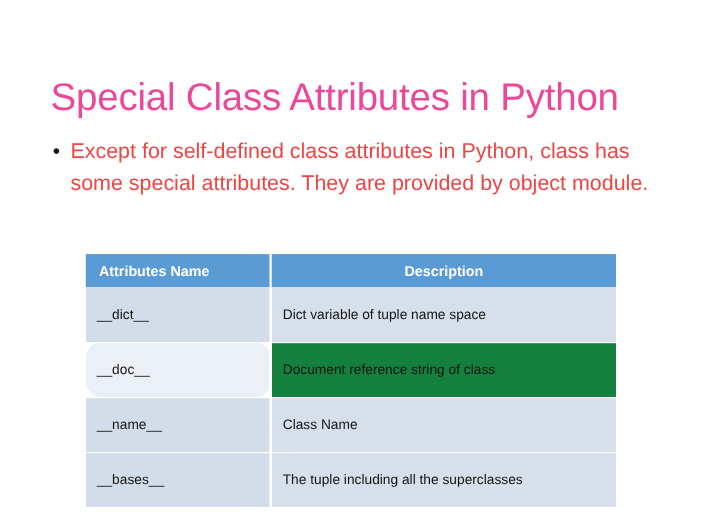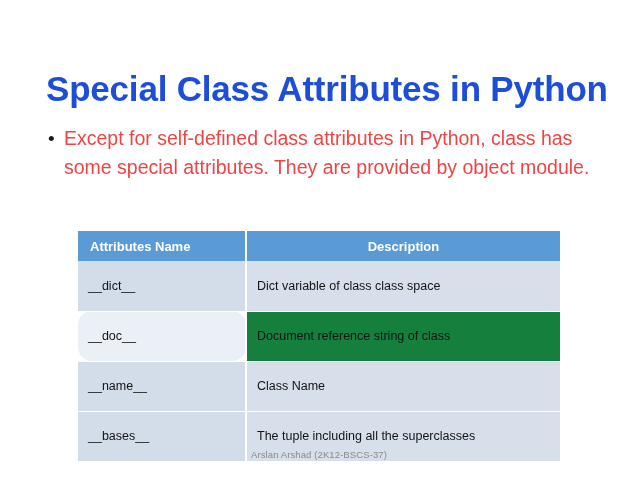--- a/index.html
+++ b/index.html
@@ -21,23 +21,23 @@
     background: #ffffff;
   }
 
   
   .slide-title {
     position: absolute;
     left: 46px;
     top: 44px;
     width: 560px;
     font-size: 35px;
-    font-weight: 700;
+    font-weight: 400;
     line-height: 44px;
-    color: #1d4ed8;
+    color: #ec4899;
     letter-spacing: -0.2px;
     white-space: nowrap;
   }
 
   
   .body-block {
     position: absolute;
     left: 48px;
     top: 124px;
     width: 548px;
@@ -148,32 +148,31 @@
     </colgroup>
     <thead>
       <tr>
         <th class="th-name">Attributes Name</th>
         <th class="th-desc">Description</th>
       </tr>
     </thead>
     <tbody>
       <tr class="band-dark">
         <td class="td-name">__dict__</td>
-        <td class="td-desc">Dict variable of class class space</td>
+        <td class="td-desc">Dict variable of tuple name space</td>
       </tr>
       <tr class="band-light">
         <td class="td-name">__doc__</td>
         <td class="td-desc">Document reference string of class</td>
       </tr>
       <tr class="band-dark">
         <td class="td-name">__name__</td>
         <td class="td-desc">Class Name</td>
       </tr>
       <tr class="band-dark">
         <td class="td-name">__bases__</td>
         <td class="td-desc">The tuple including all the superclasses</td>
       </tr>
     </tbody>
   </table>
 
-  <div class="footer-credit">Arslan Arshad (2K12-BSCS-37)</div>
 
 </div>
 
 </body></html>

